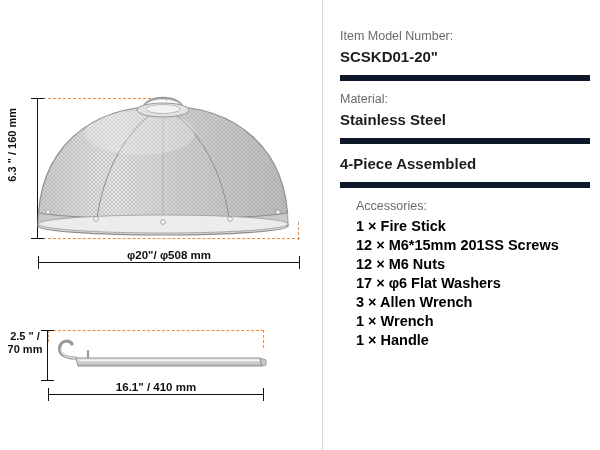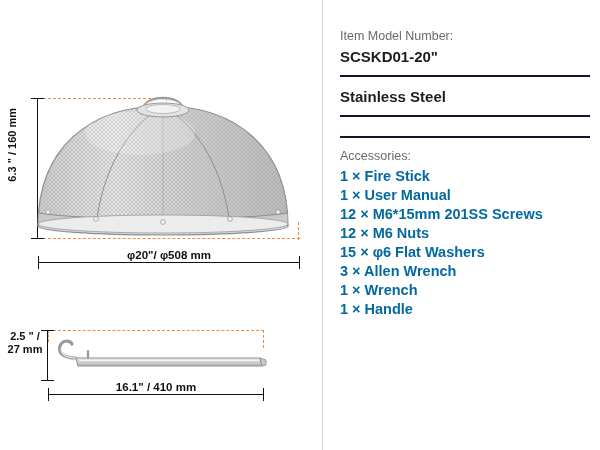--- a/index.html
+++ b/index.html
@@ -32,24 +32,25 @@
   
   .specs {
     position: absolute;
     left: 340px;
     top: 28px;
     width: 250px;
   }
   .spec-block {
     padding-bottom: 9px;
     margin-bottom: 10px;
-    border-bottom: 2px solid #0f172a;
+    border-bottom: 6px solid #0f172a;
   }
   .spec-block.last {
     border-bottom: none;
+    margin-left: 16px;
   }
   .spec-label {
     font-size: 12.5px;
     color: #6a6a6a;
     line-height: 16px;
     margin-bottom: 3px;
   }
   .spec-value {
     font-size: 15px;
     font-weight: bold;
@@ -57,21 +58,21 @@
     line-height: 19px;
   }
   .acc-list {
     margin: 0;
     padding: 0;
     list-style: none;
   }
   .acc-list li {
     font-size: 14.5px;
     font-weight: bold;
-    color: #0369a1;
+    color: #000000;
     line-height: 19px;
   }
 
   
   .left {
     position: absolute;
     left: 0;
     top: 0;
     width: 322px;
     height: 450px;
@@ -250,21 +251,21 @@
     <div class="guide" style="left:48px; top:330px; width:216px;"></div>
     <div class="guide-v" style="left:263px; top:330px; height:18px;"></div>
     <div class="guide-v" style="left:48px; top:330px; height:12px;"></div>
 
     <div class="dimline-v" style="left:47px; top:330px; height:50px;"></div>
     <div class="dimcap-h" style="left:41px; top:330px; width:13px;"></div>
     <div class="dimcap-h" style="left:41px; top:380px; width:13px;"></div>
 
     <div class="label-h-left2">
       <div>2.5 " /</div>
-      <div>27 mm</div>
+      <div>70 mm</div>
     </div>
 
     <div class="stick-wrap">
       <svg width="220" height="52" viewBox="0 0 220 52" xmlns="http://www.w3.org/2000/svg">
         <defs>
           <linearGradient id="steel" x1="0" y1="0" x2="0" y2="1">
             <stop offset="0%" stop-color="#f2f2f2"></stop>
             <stop offset="45%" stop-color="#d4d4d4"></stop>
             <stop offset="100%" stop-color="#b6b6b6"></stop>
           </linearGradient>
@@ -290,35 +291,36 @@
   </div>
 
   <div class="specs">
 
     <div class="spec-block">
       <div class="spec-label">Item Model Number:</div>
       <div class="spec-value">SCSKD01-20"</div>
     </div>
 
     <div class="spec-block">
+      <div class="spec-label">Material:</div>
       <div class="spec-value">Stainless Steel</div>
     </div>
 
     <div class="spec-block">
+      <div class="spec-value">4-Piece Assembled</div>
     </div>
 
 
     <div class="spec-block last">
       <div class="spec-label">Accessories:</div>
       <ul class="acc-list">
         <li>1 × Fire Stick</li>
-        <li>1 × User Manual</li>
         <li>12 × M6*15mm 201SS Screws</li>
         <li>12 × M6 Nuts</li>
-        <li>15 × φ6 Flat Washers</li>
+        <li>17 × φ6 Flat Washers</li>
         <li>3 × Allen Wrench</li>
         <li>1 × Wrench</li>
         <li>1 × Handle</li>
       </ul>
     </div>
 
   </div>
 </div>
 
 </body></html>

